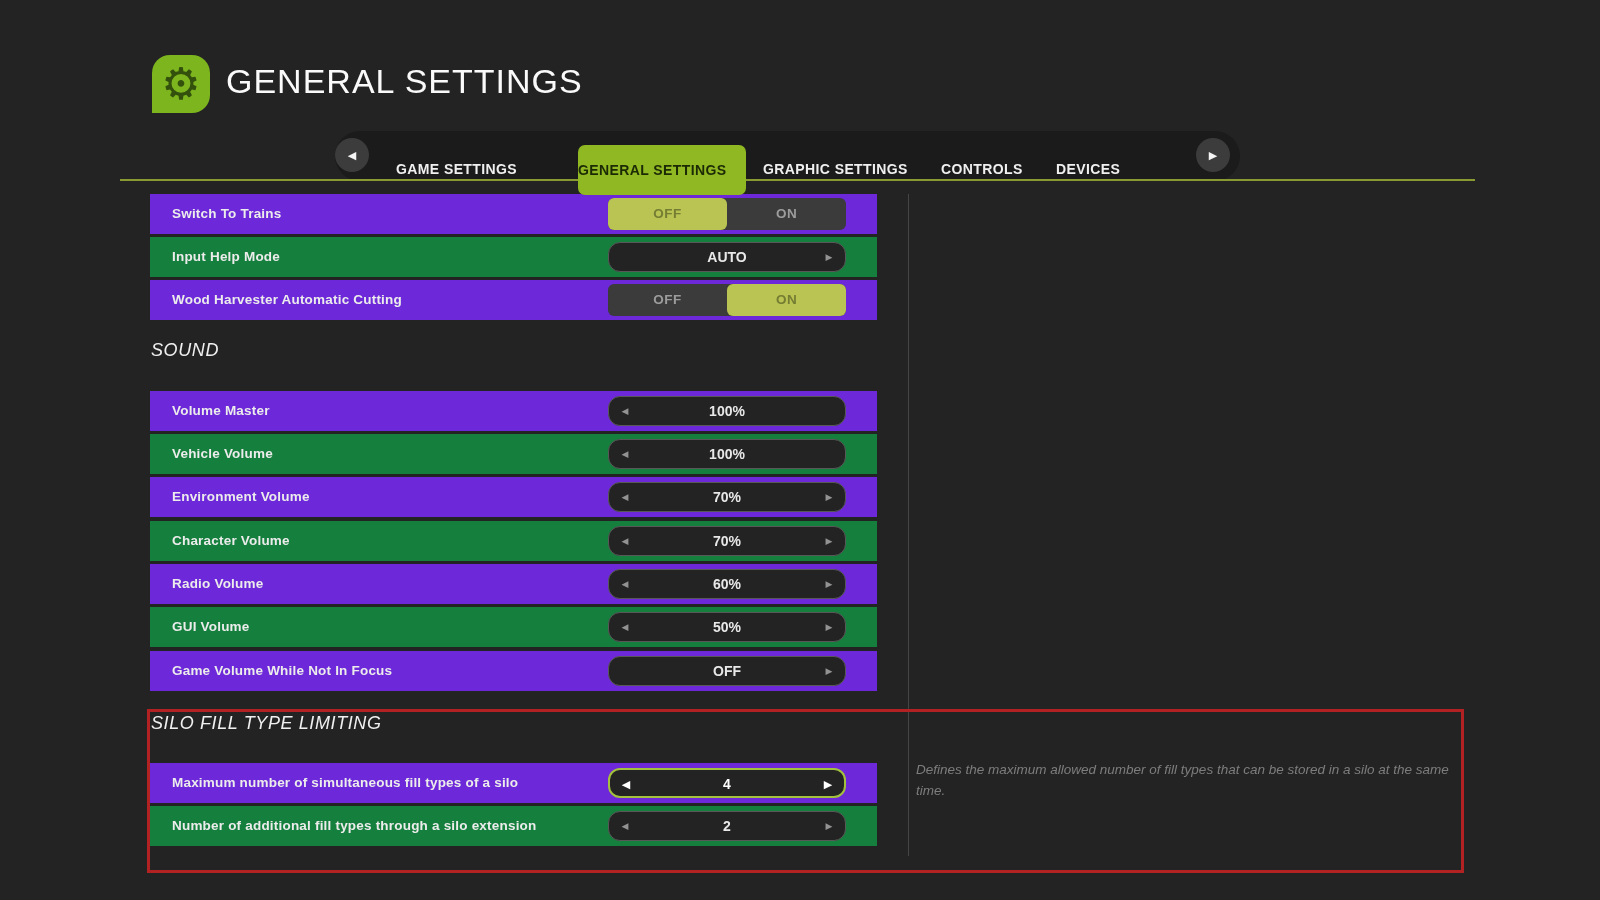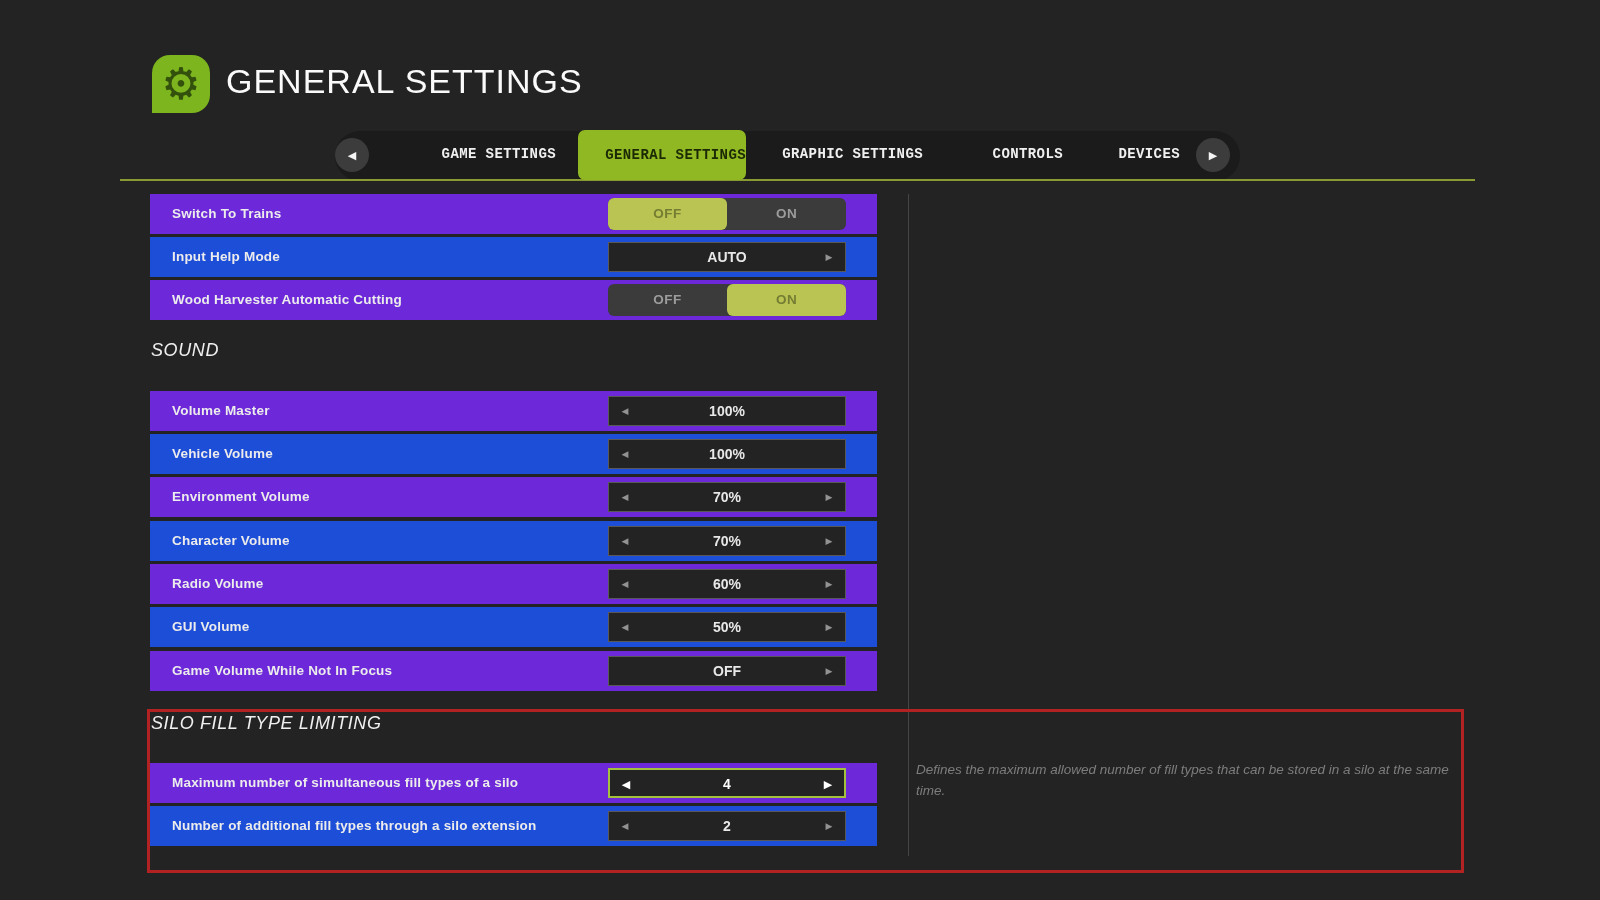--- a/index.html
+++ b/index.html
@@ -18,47 +18,47 @@
   
   .tabstrip-bg { position:absolute; left:335px; top:131px; width:905px; height:50px;
                  background:#1b1b1b; border-radius:25px; }
   .tab-underline { position:absolute; left:120px; top:179px; width:1355px; height:2px;
                    background:#8a9a33; }
   .navcircle { position:absolute; top:138px; width:34px; height:34px; border:none;
                border-radius:50%; background:#3c3c3c; color:#f5f5f5; font-size:11px;
                display:flex; align-items:center; justify-content:center; cursor:pointer; }
   .navcircle.left  { left:335px; }
   .navcircle.right { left:1196px; }
-  .tab { position:absolute; top:130px; height:48px; line-height:48px; text-align:right;
-         color:#f0f0f0; font-size:14px; font-weight:bold; letter-spacing:0.4px; cursor:pointer;font-family:Liberation Mono, monospace; }
+  .tab { position:absolute; top:145px; height:48px; line-height:48px; text-align:left;
+         color:#f0f0f0; font-size:14px; font-weight:bold; letter-spacing:0.4px; cursor:pointer; }
   .tab.t0 { left:396px;  width:160px; }
   .tab.t1 { left:578px;  width:168px; height:50px; line-height:50px; background:#8fb823;
             border-radius:7px; color:#1c2905; z-index:2; }
   .tab.t2 { left:763px;  width:160px; }
   .tab.t3 { left:941px;  width:122px; }
   .tab.t4 { left:1056px; width:124px; }
 
   
   .section-heading { position:absolute; left:151px; color:#f0f0f0; font-size:18px;
                      font-weight:400; letter-spacing:0.6px;font-style:italic; }
   .divider-v { position:absolute; left:908px; top:194px; width:1px; height:662px;
                background:#454545; }
   .desc-text { position:absolute; left:916px; top:760px; width:555px; color:#7d7d7d;
                font-size:13.5px; line-height:1.55;font-style:italic; }
 
   
   .row { position:absolute; left:150px; width:727px; height:40px; }
   .row.light { background:#6d28d9; }
-  .row.dark  { background:#1d4ed8; }
+  .row.dark  { background:#15803d; }
   .row .label { position:absolute; left:22px; top:0; height:40px; line-height:40px;
                 color:#ececec; font-size:13.5px; font-weight:bold; letter-spacing:0.2px; }
 
   
   .sel { position:absolute; left:458px; top:5px; width:238px; height:30px;
-         background:#232323; border:1px solid #585858; border-radius:0; cursor:pointer; }
+         background:#232323; border:1px solid #585858; border-radius:12px; cursor:pointer; }
   .sel .val { position:absolute; inset:0; text-align:center; line-height:28px;
               color:#e8e8e8; font-size:14px; font-weight:bold; }
   .sel .arr { position:absolute; top:0; height:28px; line-height:28px; width:24px;
               color:#929292; font-size:9px; text-align:center; cursor:pointer; }
   .sel .arr.l { left:4px; }
   .sel .arr.r { right:4px; }
   .sel.focused { border:2px solid #a3c13d; }
   .sel.focused .arr { color:#ffffff; font-size:11px; }
   .sel.focused .val { color:#ffffff; }
 

